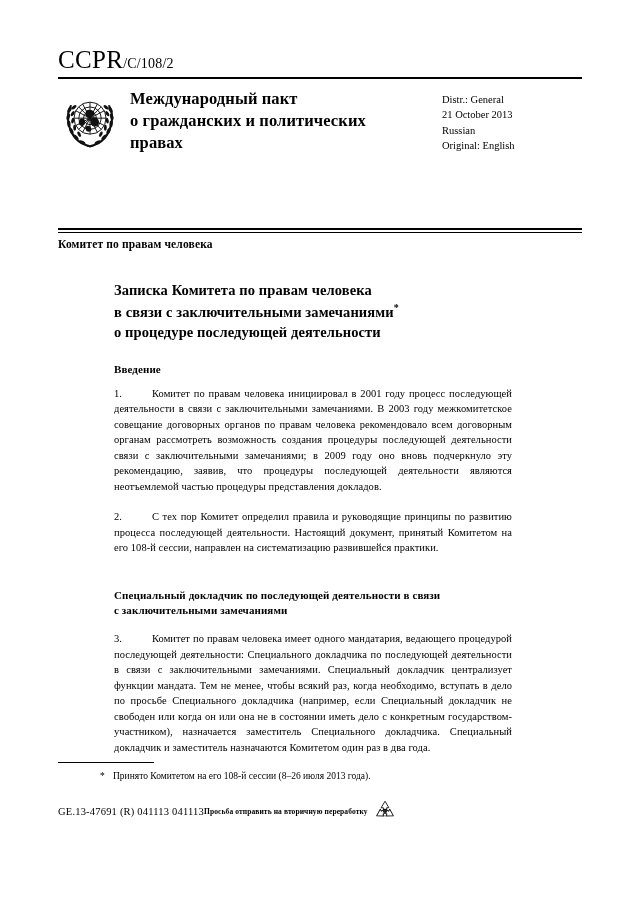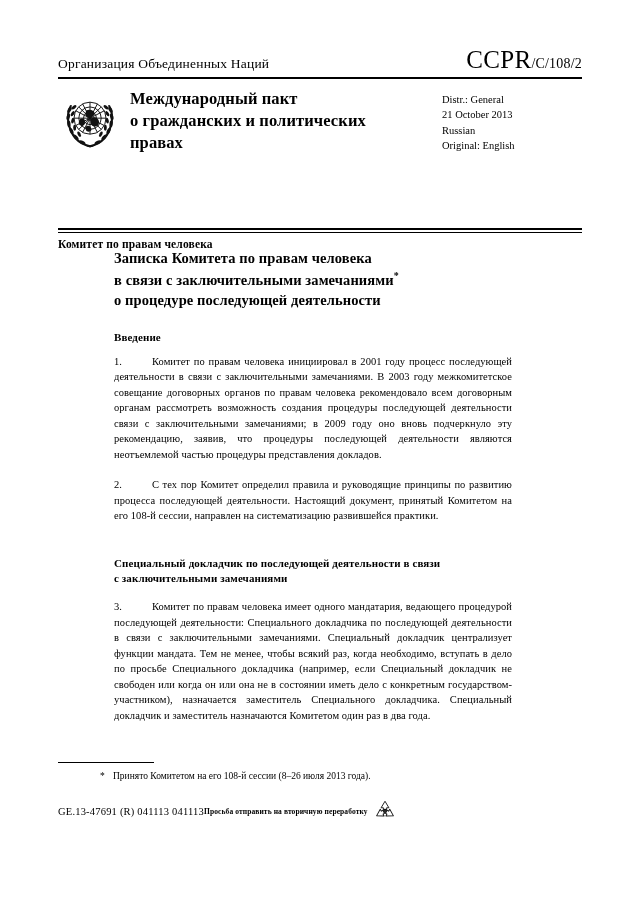--- a/index.html
+++ b/index.html
@@ -98,21 +98,21 @@
     left: 58px;
     top: 238px;
     font-size: 11.5px;
     font-weight: bold;
     letter-spacing: 0.15px;
   }
 
   .content {
     position: absolute;
     left: 114px;
-    top: 248px;
+    top: 280px;
     width: 398px;
   }
 
   .doc-title {
     font-size: 14.5px;
     font-weight: bold;
     line-height: 1.42;
     letter-spacing: 0.1px;
     margin-bottom: 20px;
   }
@@ -196,21 +196,20 @@
   .recycle-mark { display: block; }
 </style>
 </head>
 <body>
 
 <div class="page">
 
   <div class="masthead">
 
     <div class="org-line">
-      <div class="org-name">Организация Объединенных Наций</div>
       <div class="symbol">
         <span class="sym-main">CCPR</span><span class="sym-sub">/C/108/2</span>
       </div>
     </div>
 
     <div class="rule-thick"></div>
 
     <div class="instrument-row">
 
       <div class="emblem-cell">

